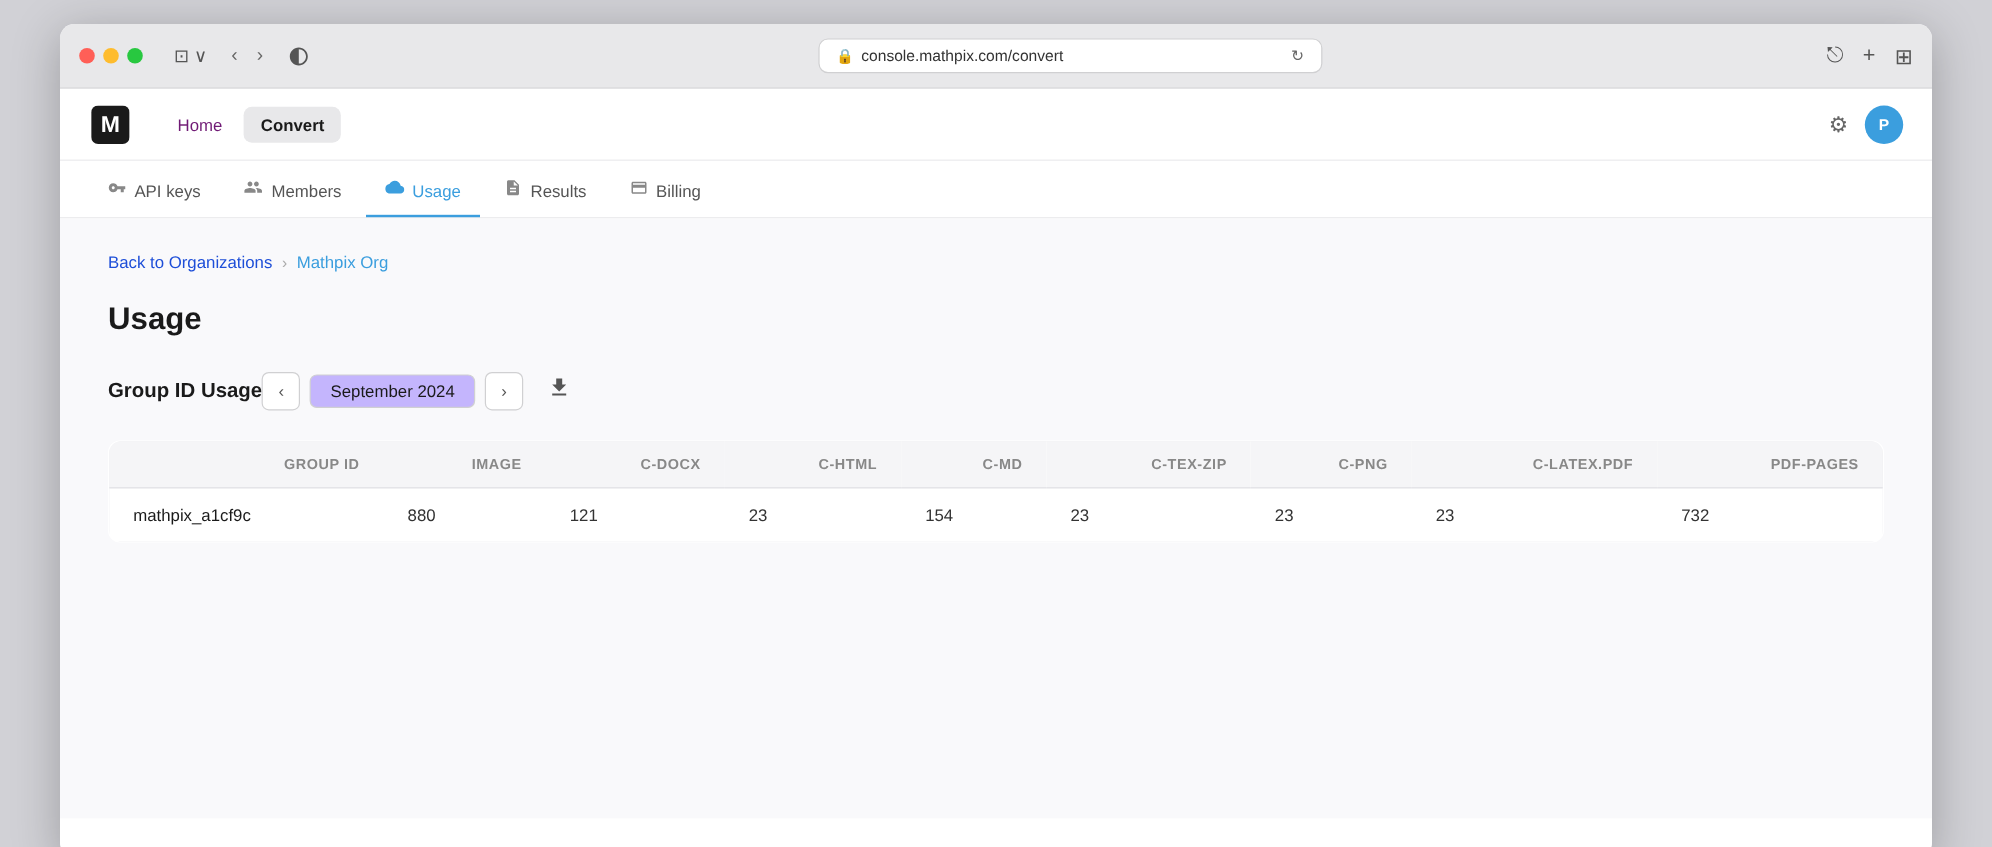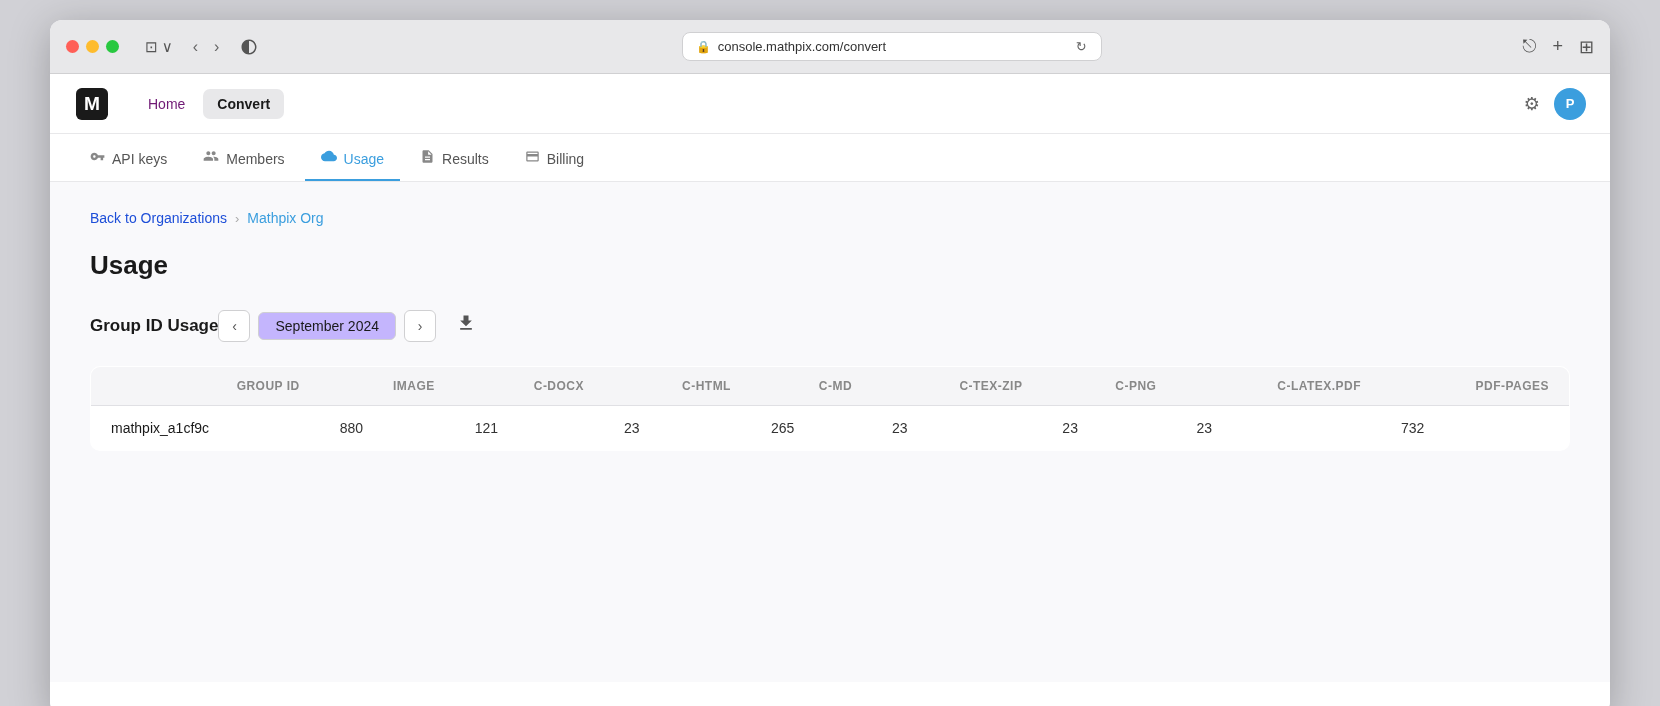--- a/index.html
+++ b/index.html
@@ -431,21 +431,21 @@
             <th>C-LATEX.PDF</th>
             <th>PDF-PAGES</th>
           </tr>
         </thead>
         <tbody>
           <tr class="table-row">
             <td>mathpix_a1cf9c</td>
             <td>880</td>
             <td>121</td>
             <td>23</td>
-            <td>265</td>
+            <td>154</td>
             <td>23</td>
             <td>23</td>
             <td>23</td>
             <td>732</td>
           </tr>
         </tbody>
       </table>
     </div>
   </div>
 </div>

